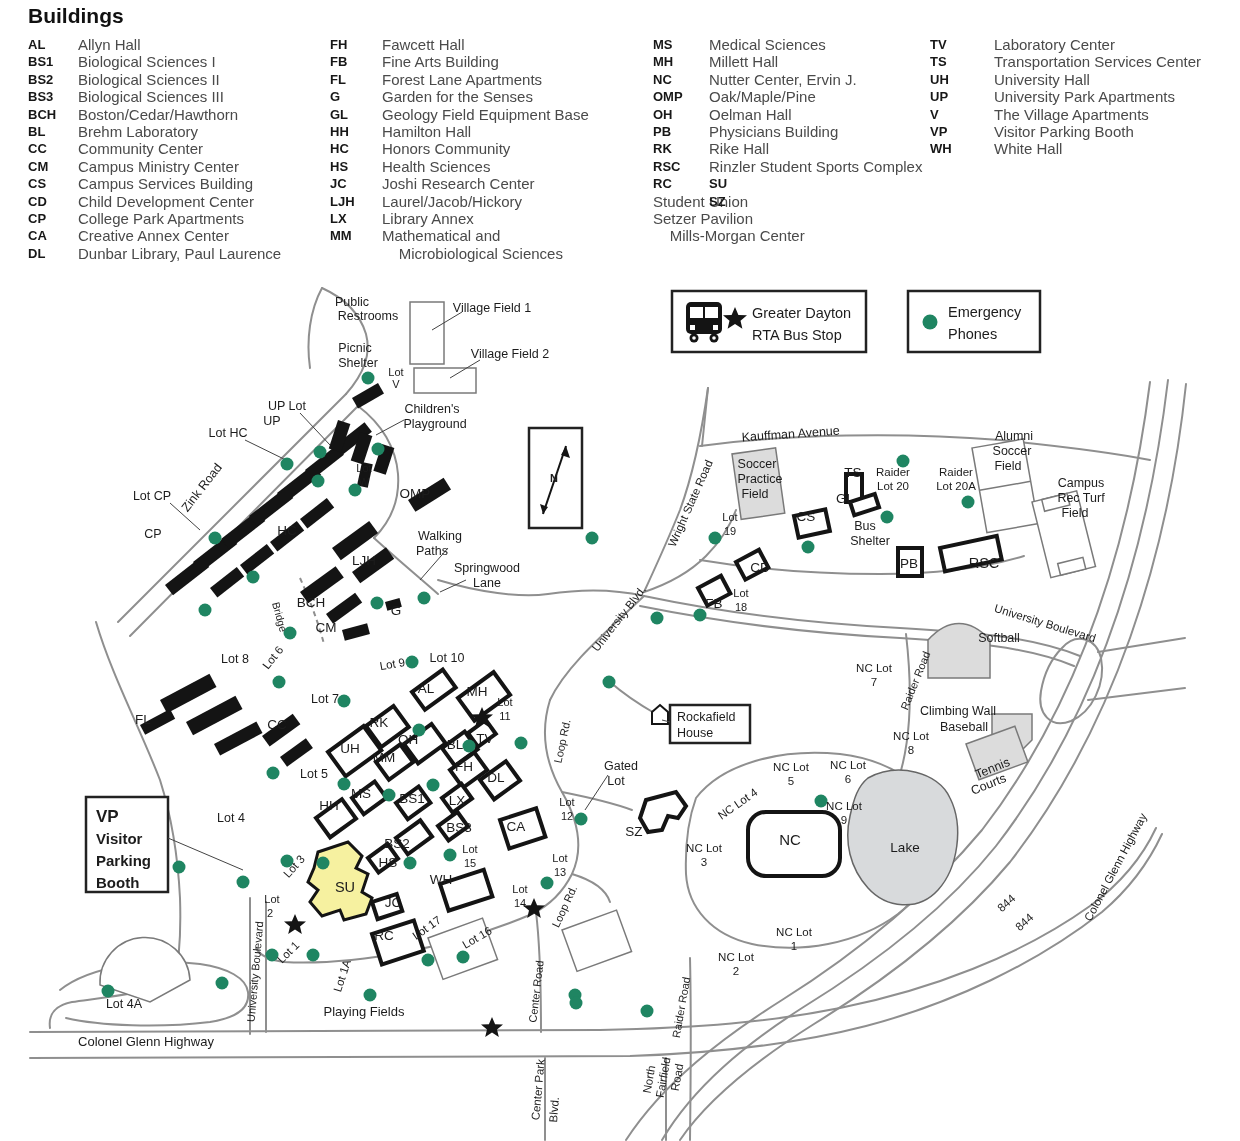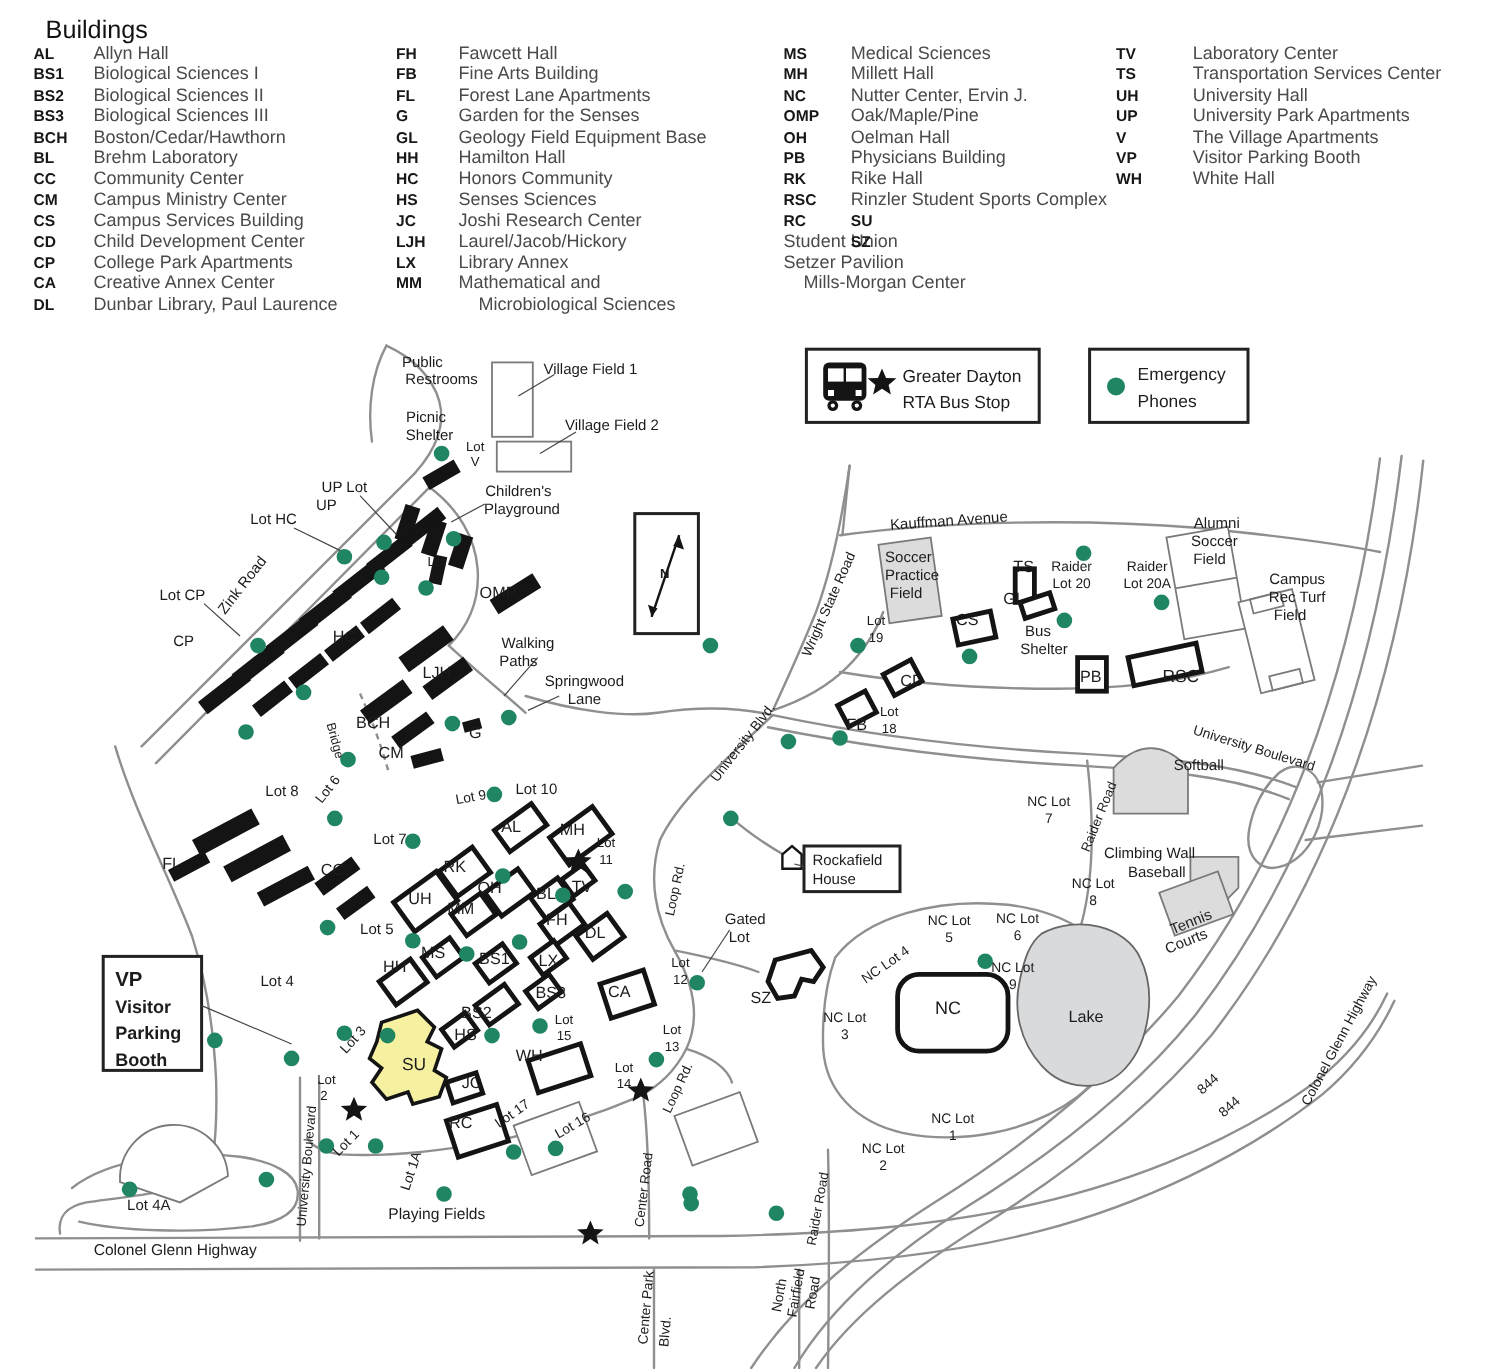--- a/index.html
+++ b/index.html
@@ -1,18 +1,18 @@
 <!DOCTYPE html>
 <html><head>
 <meta charset="utf-8">
 <style>
   html,body{margin:0;padding:0;background:#fff;}
   .page{position:relative;width:1240px;height:1141px;background:#fff;overflow:hidden;
         font-family:"Liberation Sans", sans-serif;color:#1c1c1c;}
-  h1.title{position:absolute;left:28px;top:4px;margin:10px;font-size:21px;font-weight:normal;color:#111;}
+  h1.title{position:absolute;left:28px;top:4px;margin:0;font-size:21px;font-weight:bold;color:#111;}
   .col{position:absolute;top:36px;display:grid;grid-template-columns:var(--aw) 1fr;}
   .abbr{font-weight:bold;font-size:13px;line-height:17.4px;color:#171717;}
   .name{font-size:15px;line-height:17.4px;color:#4a4a4a;white-space:pre;}
   svg.map{position:absolute;left:0;top:0;}
   .road{stroke:#8f8f8f;stroke-width:2;fill:none;stroke-linecap:round;}
   .road-dash{stroke:#8f8f8f;stroke-width:2;fill:none;stroke-dasharray:5 4;}
   .bldg{fill:#141414;}
   .hall{fill:#ffffff;stroke:#141414;stroke-width:4;}
   .field{fill:#ffffff;stroke:#7a7a7a;stroke-width:1.5;}
   .gfield{fill:#dcdcdc;stroke:#7a7a7a;stroke-width:1.5;}
@@ -63,21 +63,21 @@
         <div class="name">Forest Lane Apartments</div>
         <div class="abbr">G</div>
         <div class="name">Garden for the Senses</div>
         <div class="abbr">GL</div>
         <div class="name">Geology Field Equipment Base</div>
         <div class="abbr">HH</div>
         <div class="name">Hamilton Hall</div>
         <div class="abbr">HC</div>
         <div class="name">Honors Community</div>
         <div class="abbr">HS</div>
-        <div class="name">Senses Sciences</div>
+        <div class="name">Health Sciences</div>
         <div class="abbr">JC</div>
         <div class="name">Joshi Research Center</div>
         <div class="abbr">LJH</div>
         <div class="name">Laurel/Jacob/Hickory</div>
         <div class="abbr">LX</div>
         <div class="name">Library Annex</div>
         <div class="abbr">MM</div>
         <div class="name">Mathematical and
     Microbiological Sciences</div>
       </div>

